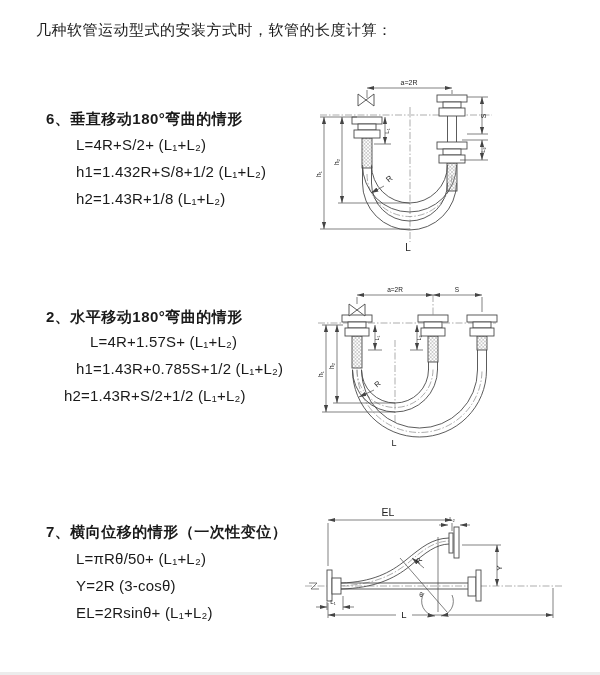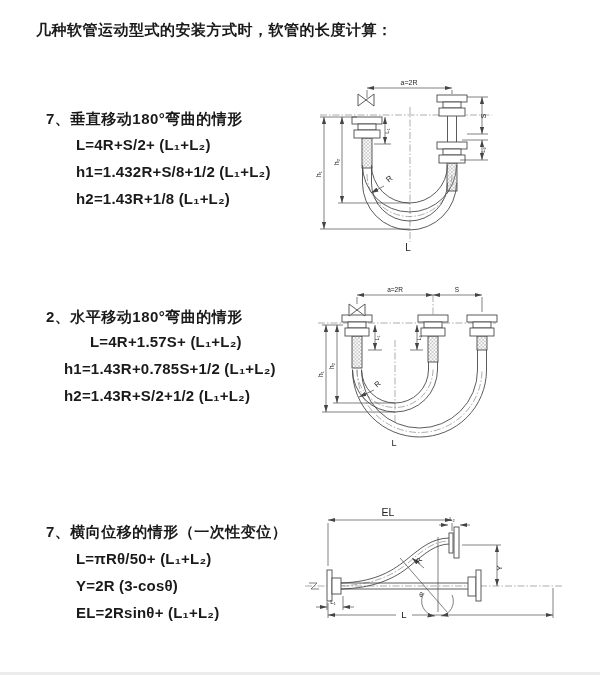--- a/index.html
+++ b/index.html
@@ -1,44 +1,44 @@
 <!DOCTYPE html>
 <html><head>
 <meta charset="utf-8">
 <style>
   html,body{margin:0;padding:0}
   body{
     width:600px;height:675px;position:relative;background:#ffffff;
     font-family:"Liberation Sans","DejaVu Sans",sans-serif;color:#1a1a1a;overflow:hidden;
   }
   .abs{position:absolute}
-  .title{font-size:15px;font-weight:700;letter-spacing:.5px;white-space:nowrap}
+  .title{font-size:15px;font-weight:400;letter-spacing:.5px;white-space:nowrap}
   .heading{font-size:15px;font-weight:700;letter-spacing:.5px;white-space:nowrap}
-  .formula{font-size:15px;font-weight:700;letter-spacing:.2px;white-space:nowrap}
+  .formula{font-size:15px;font-weight:400;letter-spacing:.2px;white-space:nowrap}
   svg{overflow:visible}
   svg text{font-family:"Liberation Sans","DejaVu Sans",sans-serif;fill:#222;font-weight:400}
   .ln{stroke:#4a4a4a;stroke-width:.9;fill:none}
   .cl{stroke:#8a8a8a;stroke-width:.7;fill:none;stroke-dasharray:7 2 1.5 2}
   .dim{stroke:#4a4a4a;stroke-width:.7;fill:none}
   .white{fill:#fff}
   .bottom-edge{position:absolute;left:0;bottom:0;width:600px;height:3px;background:#ececec}
 </style>
 </head>
 <body>
 
 <div class="abs title" style="left:36px;top:21px">几种软管运动型式的安装方式时，软管的长度计算：</div>
 
-<div class="abs heading" style="left:46px;top:110px">7、垂直移动180°弯曲的情形</div>
+<div class="abs heading" style="left:46px;top:110px">6、垂直移动180°弯曲的情形</div>
 <div class="abs formula" style="left:76px;top:136px">L=4R+S/2+ (L₁+L₂)</div>
 <div class="abs formula" style="left:76px;top:163px">h1=1.432R+S/8+1/2 (L₁+L₂)</div>
 <div class="abs formula" style="left:76px;top:190px">h2=1.43R+1/8 (L₁+L₂)</div>
 
 <div class="abs heading" style="left:46px;top:308px">2、水平移动180°弯曲的情形</div>
 <div class="abs formula" style="left:90px;top:333px">L=4R+1.57S+ (L₁+L₂)</div>
-<div class="abs formula" style="left:64px;top:360px">h1=1.43R+0.785S+1/2 (L₁+L₂)</div>
+<div class="abs formula" style="left:76px;top:360px">h1=1.43R+0.785S+1/2 (L₁+L₂)</div>
 <div class="abs formula" style="left:64px;top:387px">h2=1.43R+S/2+1/2 (L₁+L₂)</div>
 
 <div class="abs heading" style="left:46px;top:523px">7、横向位移的情形（一次性变位）</div>
 <div class="abs formula" style="left:76px;top:550px">L=πRθ/50+ (L₁+L₂)</div>
 <div class="abs formula" style="left:76px;top:577px">Y=2R (3-cosθ)</div>
 <div class="abs formula" style="left:76px;top:604px">EL=2Rsinθ+ (L₁+L₂)</div>
 
 <svg class="abs" style="left:312px;top:74px" width="285" height="185" viewBox="0 0 285 185">
   <defs>
     <marker id="ar" markerUnits="userSpaceOnUse" markerWidth="8" markerHeight="6" refX="7.4" refY="3" orient="auto-start-reverse">

